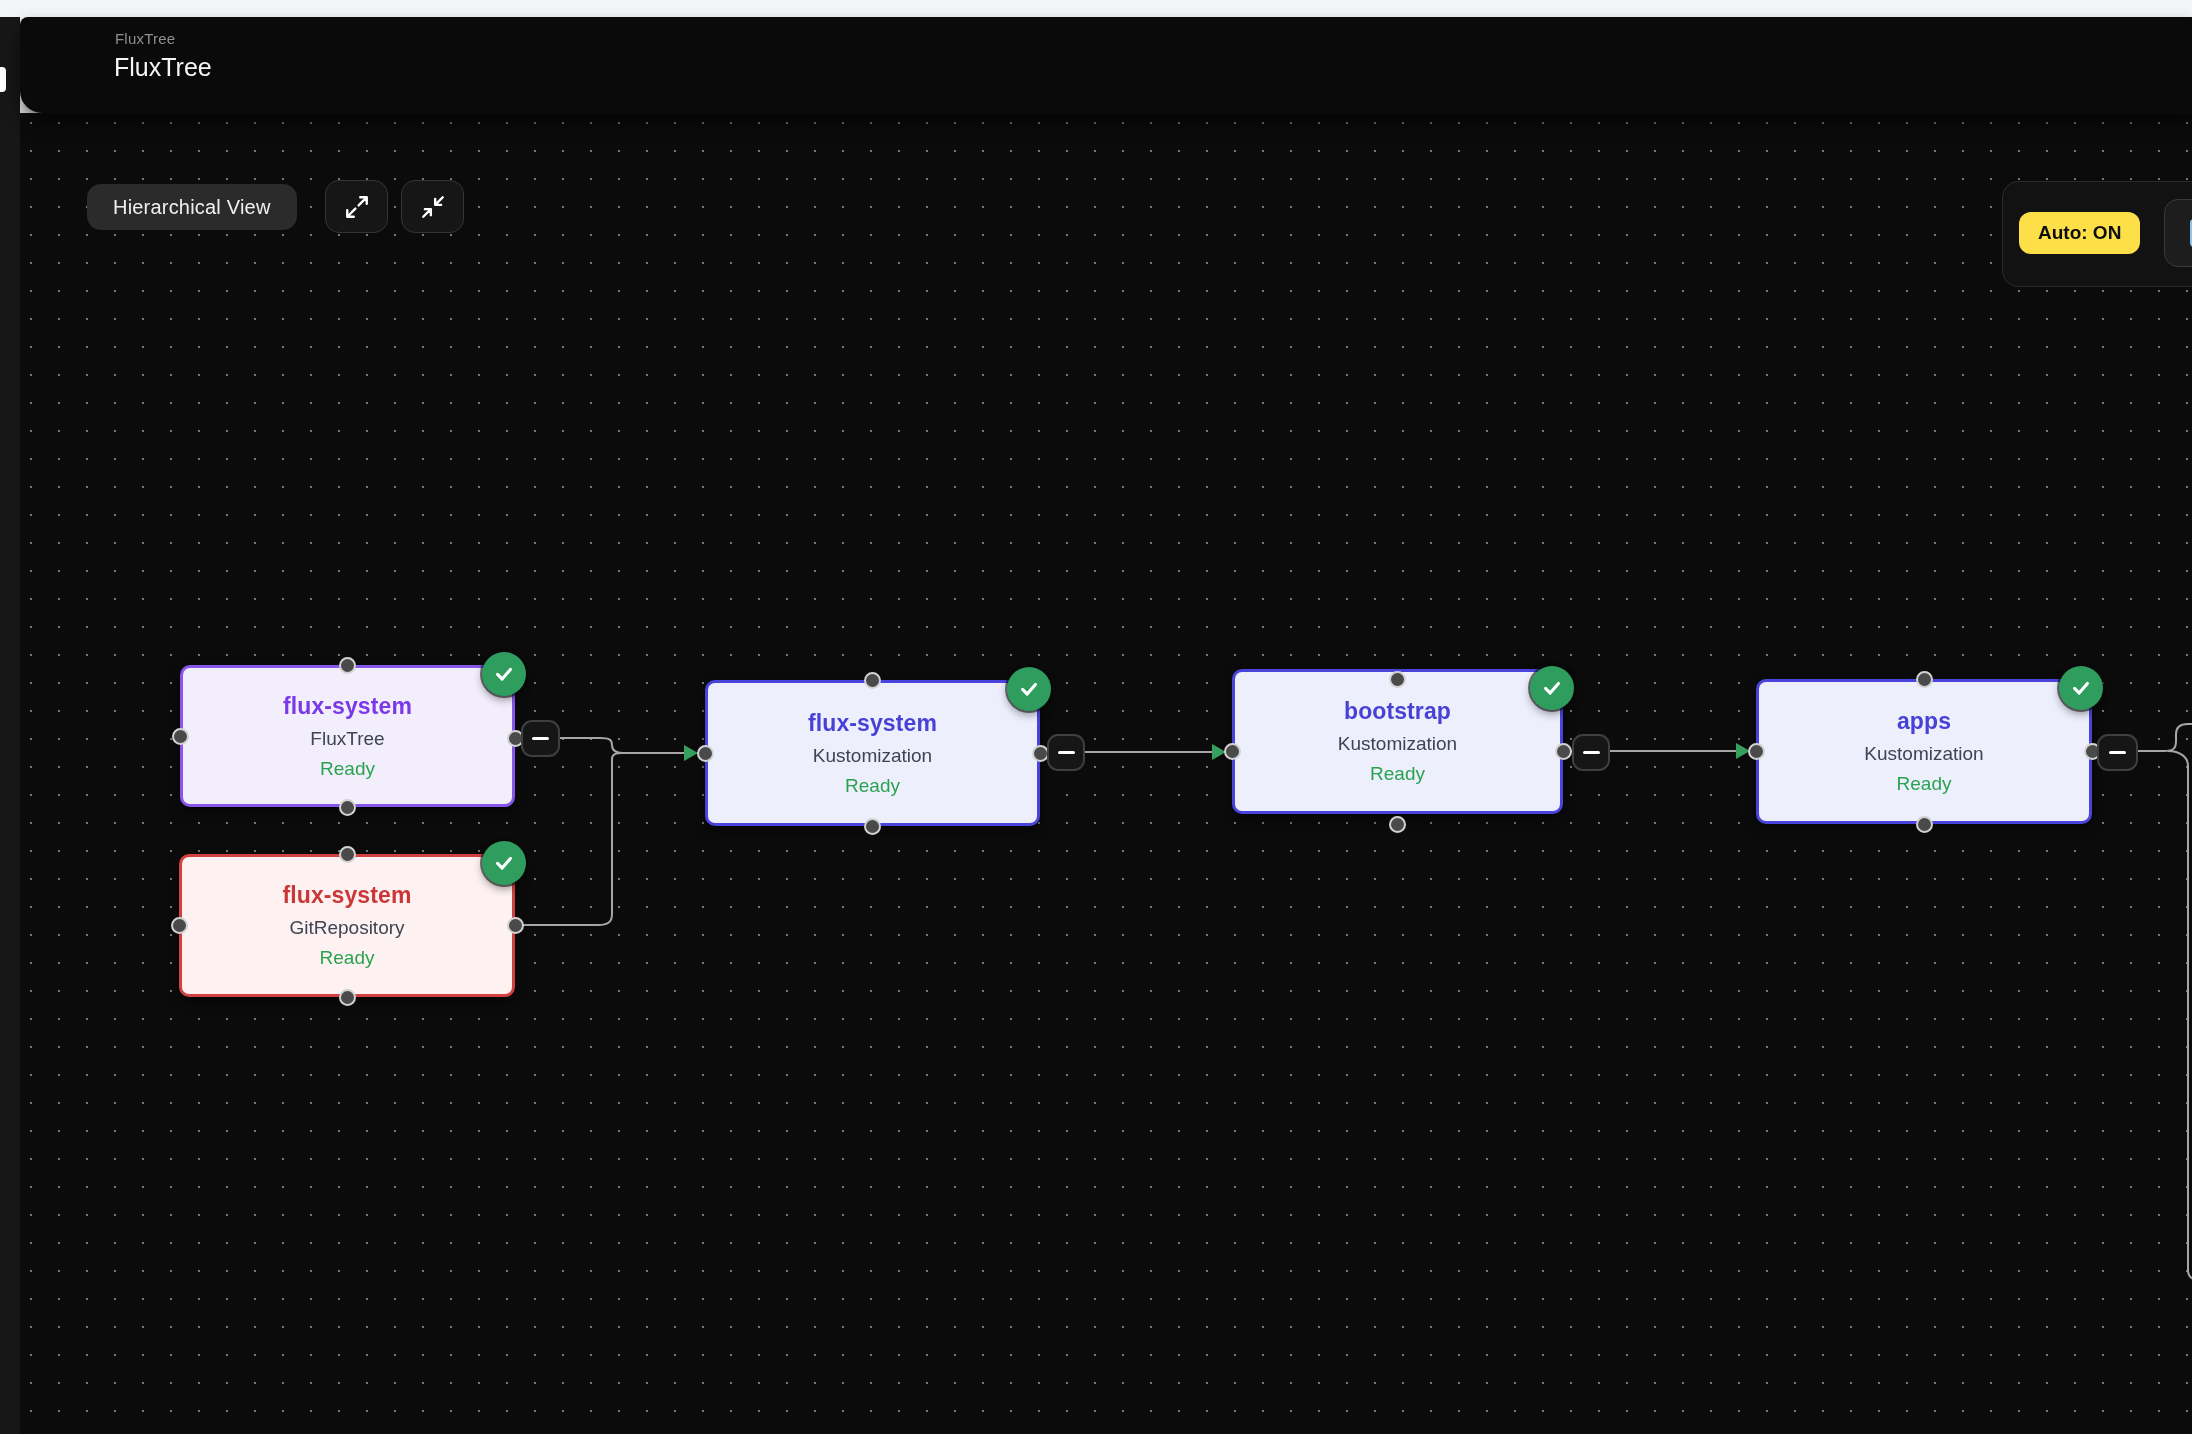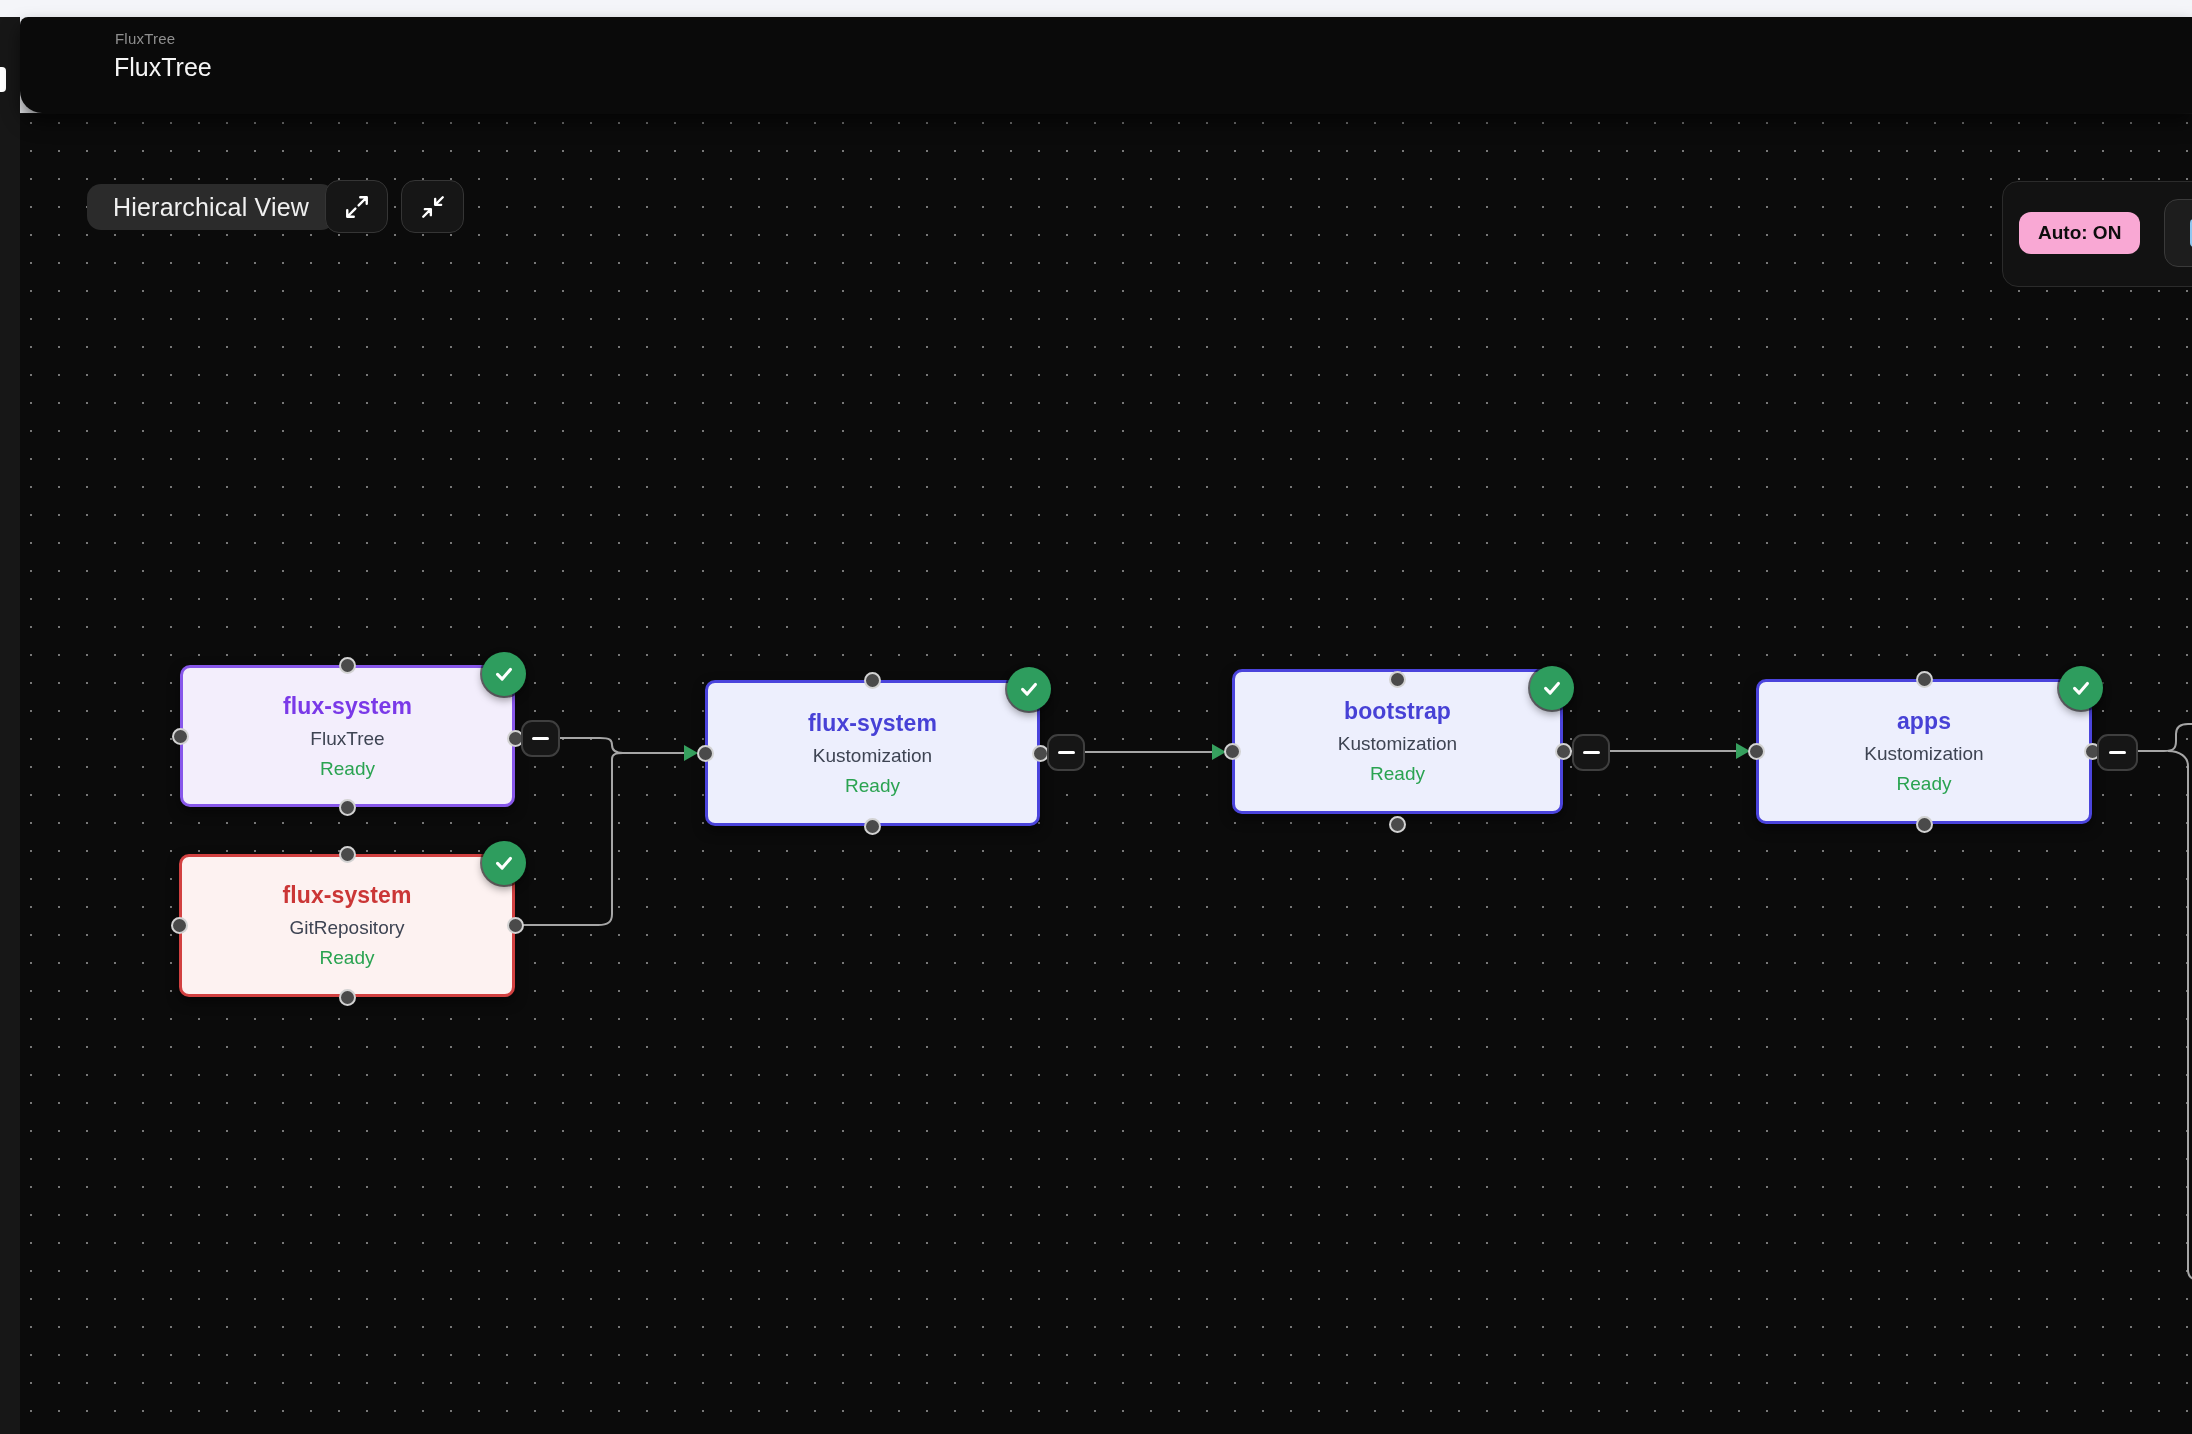--- a/index.html
+++ b/index.html
@@ -25,30 +25,30 @@
   .canvas { position:absolute; left:20px; top:113px; width:2172px; height:1321px; background:#0b0b0b;
             border-top:1px solid rgba(255,255,255,.04); overflow:hidden;
             background-image:radial-gradient(circle, #787878 1.2px, transparent 1.5px);
             background-size:28px 28px; background-position:25px 23px; }
 
   svg.edges { position:absolute; left:0; top:0; z-index:1; }
 
   
   .view-pill { position:absolute; left:67px; top:70px; height:46px; padding:0 26px; background:#2b2b2b;
                border-radius:14px; display:flex; align-items:center; z-index:6;
-               color:#f0f0f0; font-size:25px; font-weight:500; letter-spacing:.2px; }
+               color:#f0f0f0; font-size:20px; font-weight:500; letter-spacing:.2px; }
   .icon-btn { position:absolute; top:66px; width:63px; height:53px; background:#161616;
               border:1.5px solid #353535; border-radius:14px; display:flex; align-items:center;
               justify-content:center; z-index:6; cursor:pointer; }
   .icon-btn.expand { left:305px; } .icon-btn.collapse { left:381px; }
 
   
   .auto-panel { position:absolute; left:1982px; top:67px; width:230px; height:106px; background:#121212;
                 border:1.5px solid #2b2b2b; border-radius:16px; z-index:6; }
-  .auto-pill { position:absolute; left:16px; top:30px; height:42px; padding:16px 19px; background:#f9a8d4;
+  .auto-pill { position:absolute; left:16px; top:30px; height:42px; padding:16px 19px; background:#fde047;
                border-radius:12px; display:flex; align-items:center; color:#0d0d0d; font-size:19px;
                font-weight:700; }
   .cut-btn { position:absolute; left:161px; top:17px; width:64px; height:68px; background:#1d1d1d;
              border:1.5px solid #3a3a3a; border-radius:14px; }
   .cut-btn .blue-glyph { position:absolute; left:25px; top:19px; width:15px; height:28px;
              background:#8ec6ef; border-radius:4px 0 0 4px; }
 
   
   .node { position:absolute; border-radius:10px; border:3px solid; display:flex; flex-direction:column;
           align-items:center; justify-content:center; gap:8px; z-index:3;

